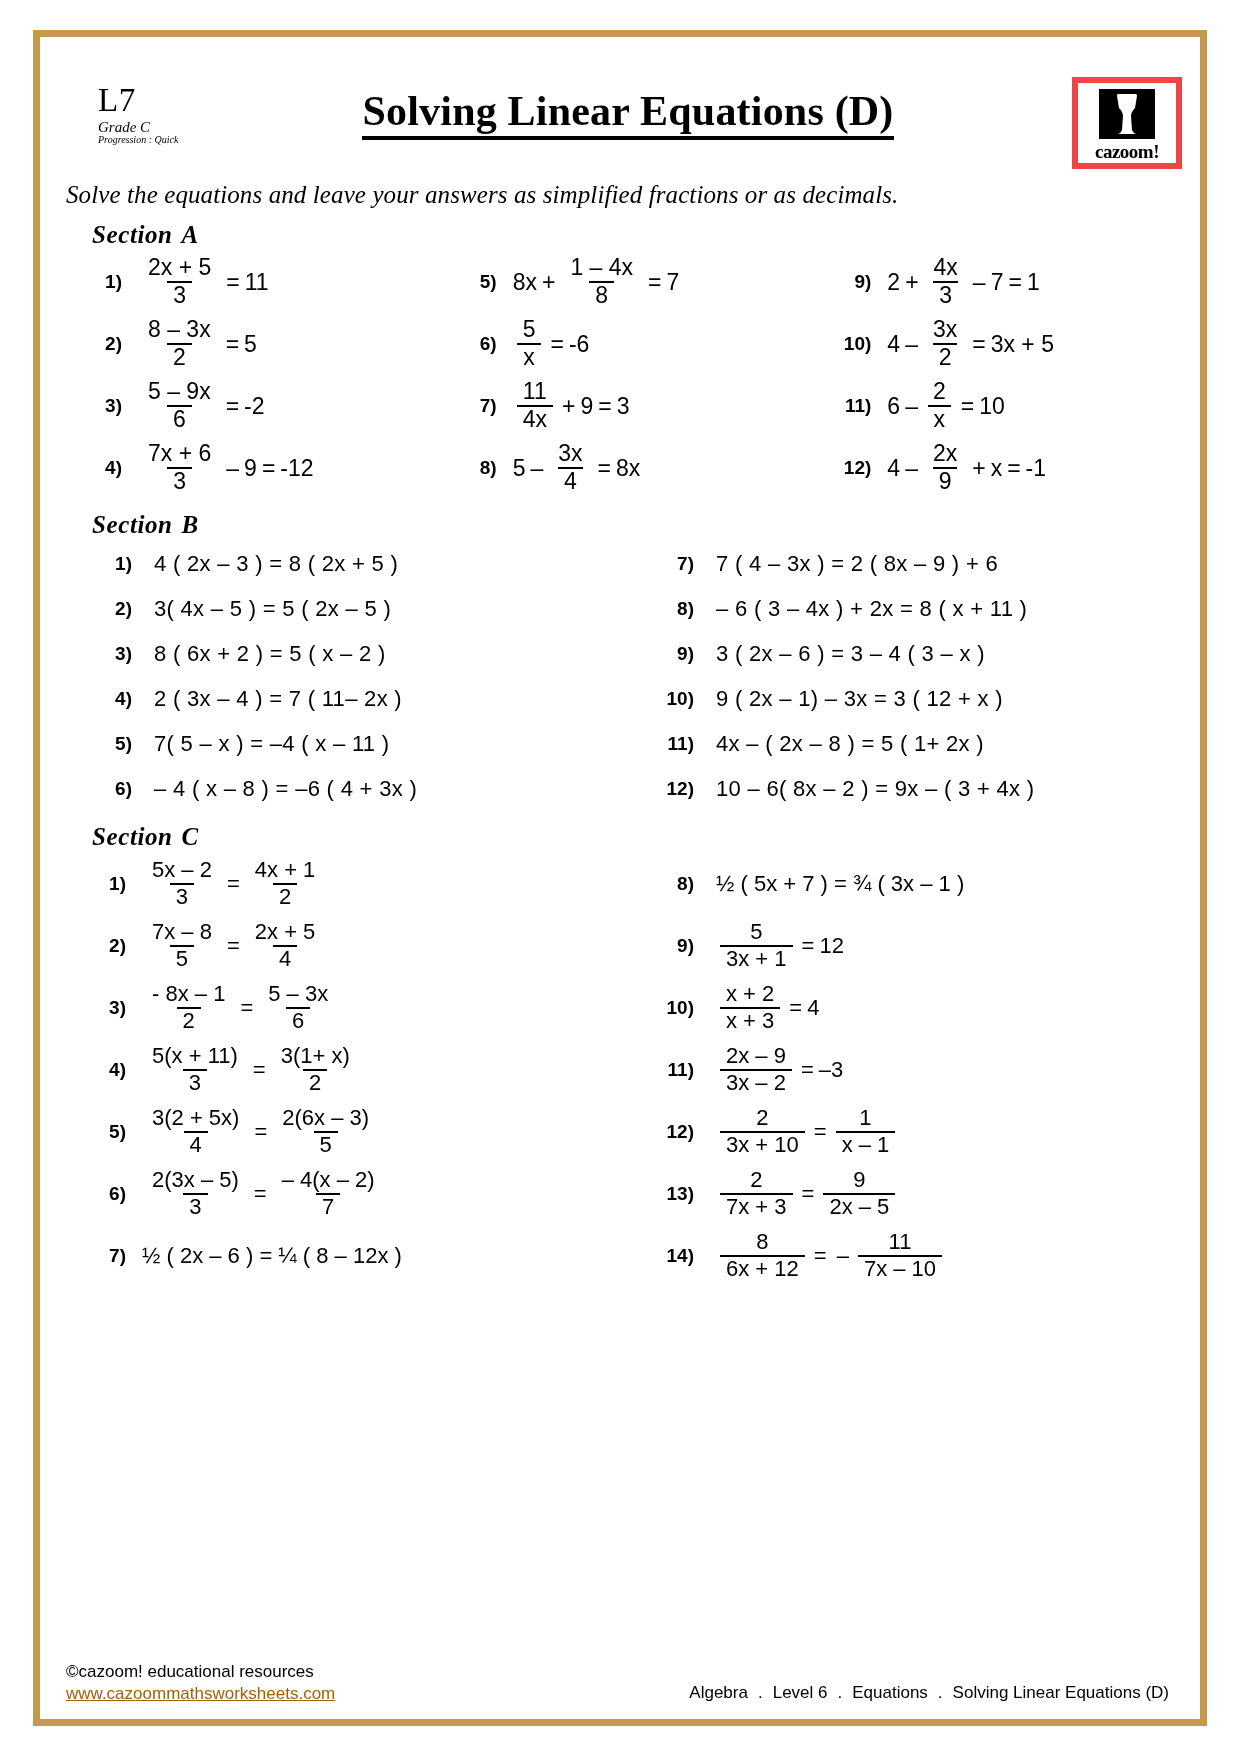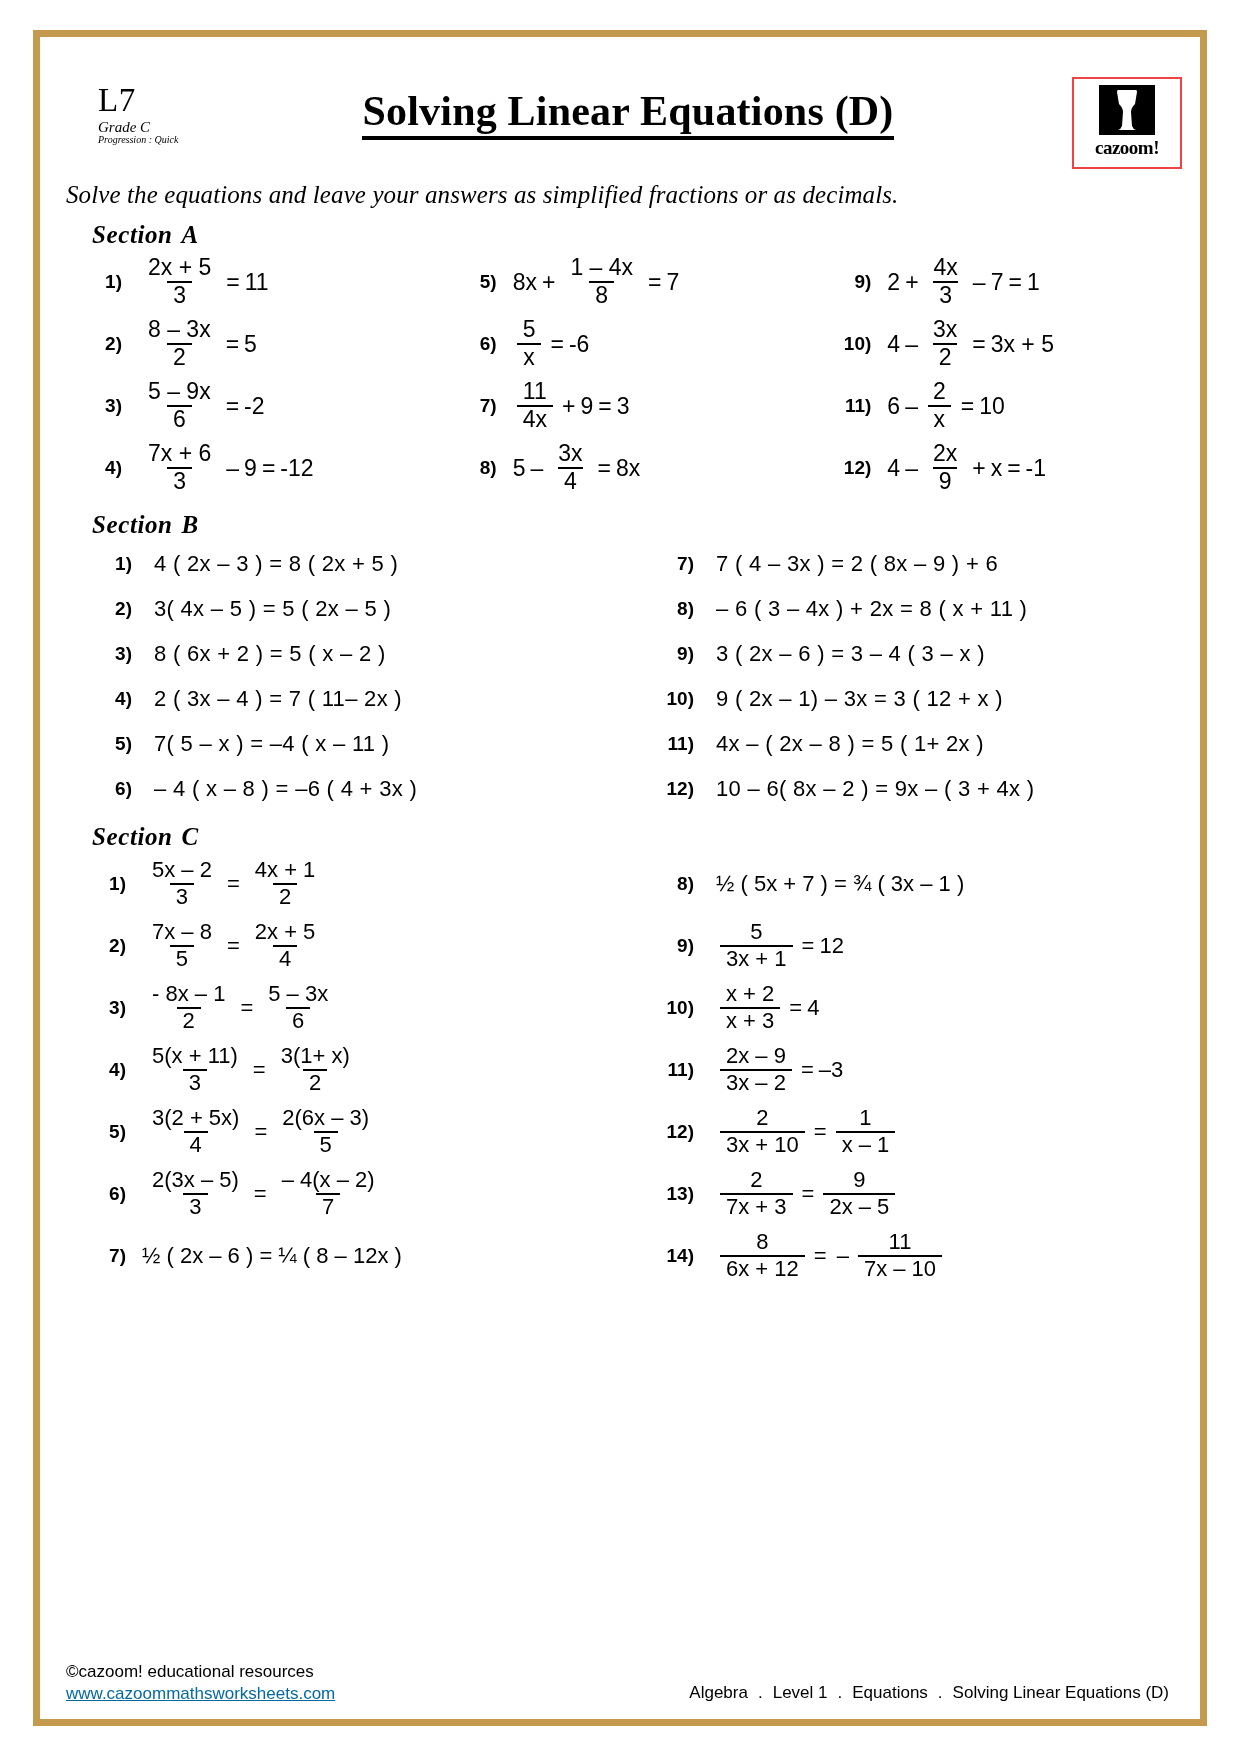--- a/index.html
+++ b/index.html
@@ -57,21 +57,21 @@
     font-weight:bold;font-size:42px;
     letter-spacing:.2px;
   }
   .title span{
     border-bottom:4px solid #000;
     padding-bottom:2px;
   }
   .logo-box{
     position:absolute;right:8px;top:22px;
     width:110px;height:92px;
-    border:2px solid #ef4444;
+    border:6px solid #ef4444;
     background:#fff;
     box-sizing:border-box;
     display:flex;flex-direction:column;
     align-items:center;justify-content:flex-start;
     padding-top:6px;
   }
   .logo-mark{
     width:56px;height:50px;background:#000;
     display:flex;align-items:center;justify-content:center;
   }
@@ -160,21 +160,21 @@
   .footer{
     position:absolute;
     left:26px;right:31px;bottom:14px;
     display:flex;align-items:flex-end;justify-content:space-between;
   }
   .foot-left{
     font-size:17px;line-height:1.3;
   }
   .foot-left .url{
     text-decoration:underline;
-    color:#0369a1;
+    color:#a16207;
   }
   .foot-right{
     font-size:17px;
     padding-bottom:2px;
   }
   .foot-right .dot{margin:0 10px;}
 </style>
 </head>
 <body>
 
@@ -597,18 +597,18 @@
               </div>
             </div>
           </div>
       </div>
 
       <div class="footer">
         <div class="foot-left">
           <div>©cazoom! educational resources</div>
           <a class="url" href="#">www.cazoommathsworksheets.com</a>
         </div>
-        <div class="foot-right" id="foot-breadcrumb"><span>Algebra</span><span class="dot">.</span><span>Level 1</span><span class="dot">.</span><span>Equations</span><span class="dot">.</span><span>Solving Linear Equations (D)</span></div>
+        <div class="foot-right" id="foot-breadcrumb"><span>Algebra</span><span class="dot">.</span><span>Level 6</span><span class="dot">.</span><span>Equations</span><span class="dot">.</span><span>Solving Linear Equations (D)</span></div>
       </div>
 
     </div>
   </div>
 </div>
 
 </body></html>

